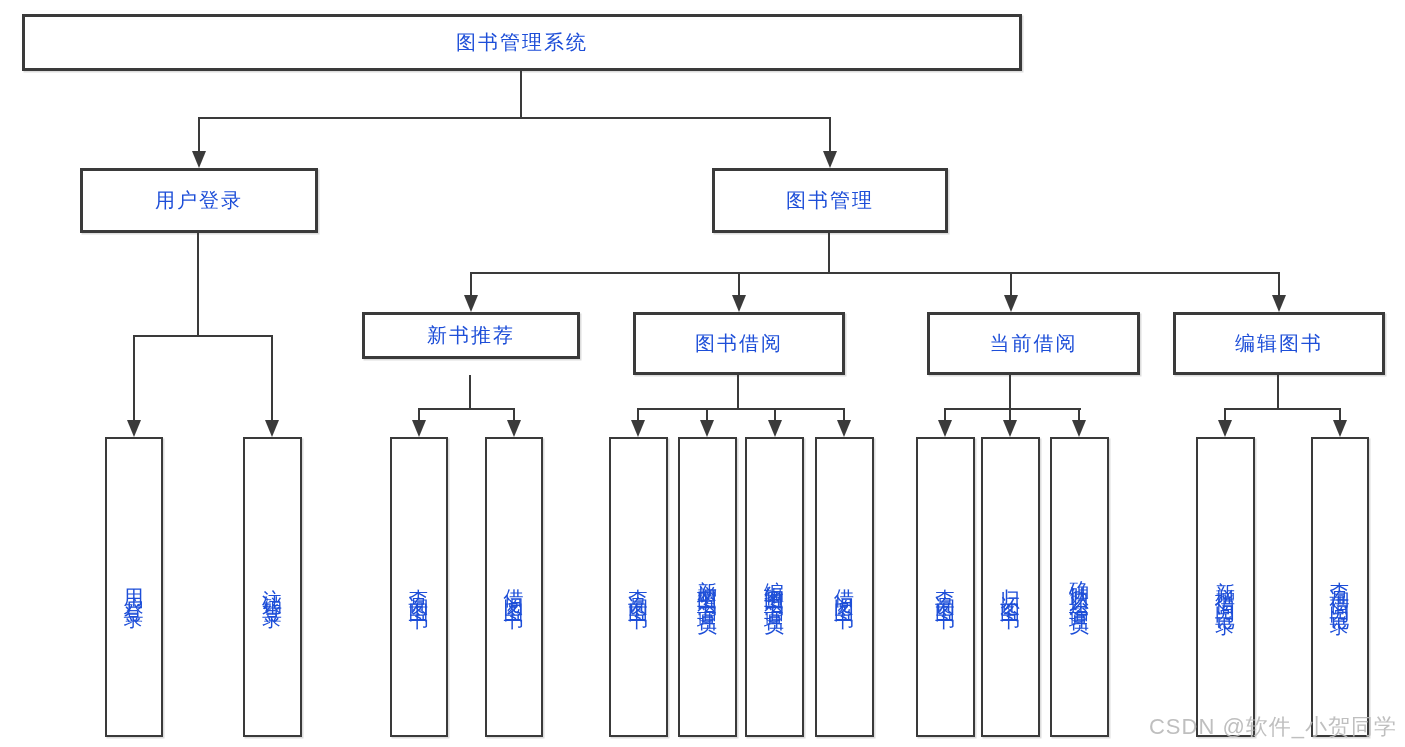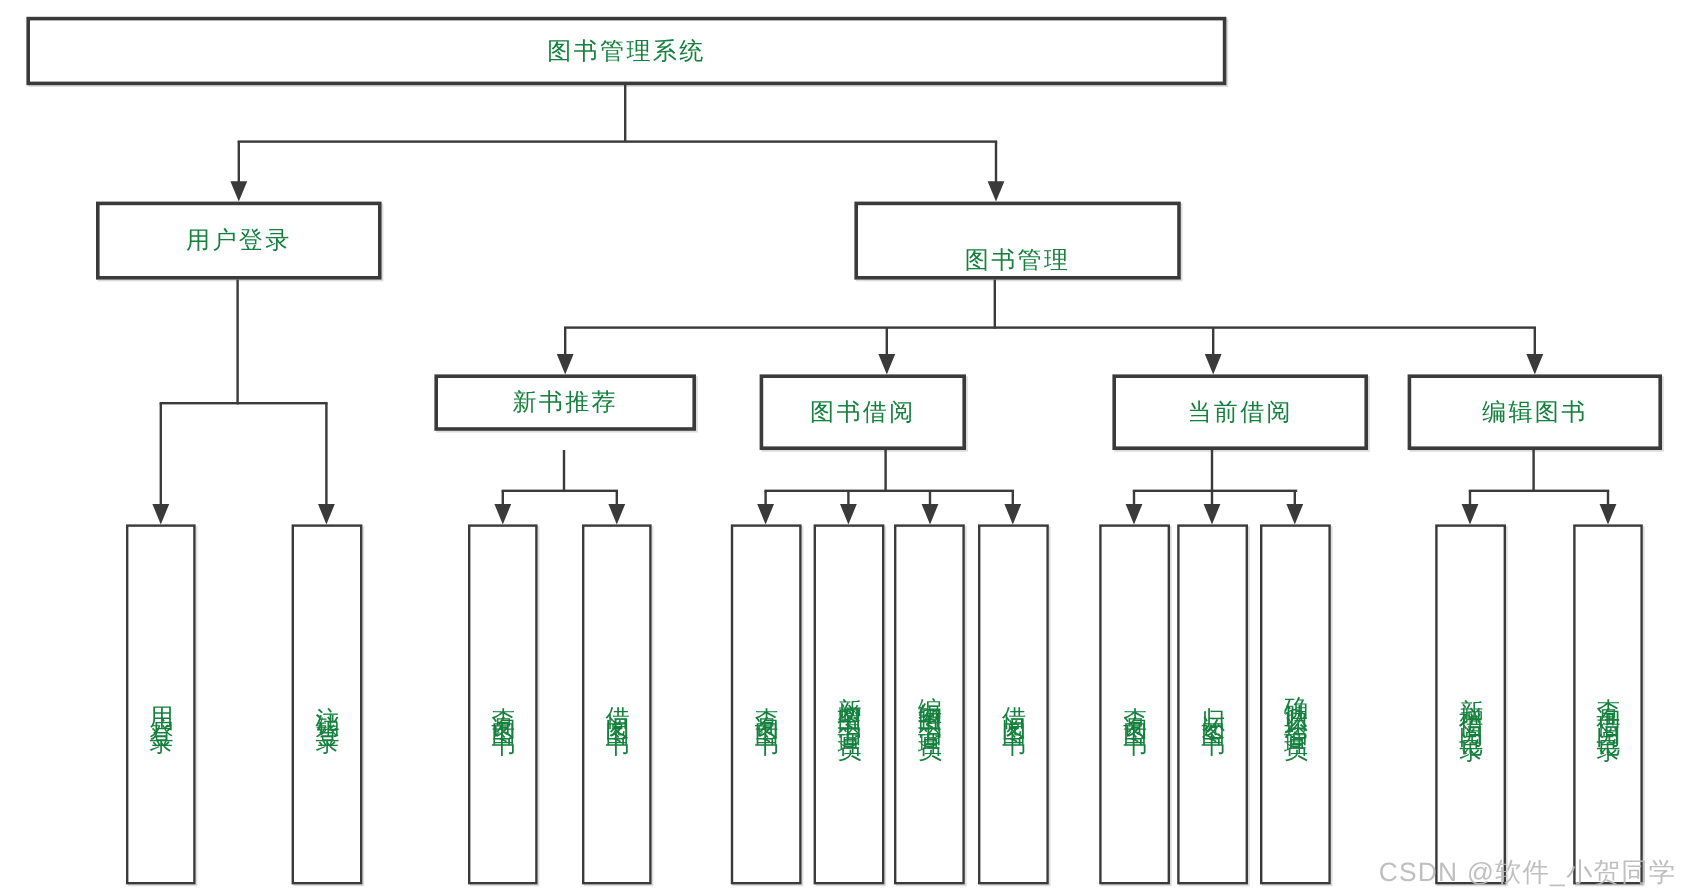--- a/index.html
+++ b/index.html
@@ -12,21 +12,21 @@
     overflow: hidden;
   }
   .node {
     position: absolute;
     background: #ffffff;
     border: 3px solid #3a3a3a;
     box-sizing: border-box;
     display: flex;
     align-items: center;
     justify-content: center;
-    color: #15803d;
+    color: #1d4ed8;
     font-size: 20px;
     letter-spacing: 2px;
     box-shadow: 1.5px 1.5px 0 rgba(120,120,120,0.25);
   }
   .leaf {
     border-width: 2.5px;
     box-shadow: 1.5px 1.5px 0 rgba(120,120,120,0.25);
   }
   .leaf .vtext {
     writing-mode: vertical-lr;
@@ -76,40 +76,40 @@
   </div>
 
   <div class="vline" style="left:520px; top:70px; height:48px;"></div>
   <div class="hline" style="left:198px; top:117px; width:633px;"></div>
   <div class="drop" style="left:191px; top:118px; height:50px;"></div>
   <div class="drop" style="left:822px; top:118px; height:50px;"></div>
 
   <div class="node" style="left:80px; top:168px; width:238px; height:65px;">
     <span>用户登录</span>
   </div>
-  <div class="node" style="left:712px; top:168px; width:272px; height:65px;align-items:flex-end;">
+  <div class="node" style="left:712px; top:168px; width:236px; height:65px;">
     <span>图书管理</span>
   </div>
 
   <div class="vline" style="left:197px; top:233px; height:104px;"></div>
   <div class="hline" style="left:133px; top:335px; width:140px;"></div>
   <div class="drop" style="left:126px; top:336px; height:101px;"></div>
   <div class="drop" style="left:264px; top:336px; height:101px;"></div>
 
   <div class="vline" style="left:828px; top:233px; height:41px;"></div>
   <div class="hline" style="left:470px; top:272px; width:810px;"></div>
   <div class="drop" style="left:463px; top:273px; height:39px;"></div>
   <div class="drop" style="left:731px; top:273px; height:39px;"></div>
   <div class="drop" style="left:1003px; top:273px; height:39px;"></div>
   <div class="drop" style="left:1271px; top:273px; height:39px;"></div>
 
   <div class="node" style="left:362px; top:312px; width:218px; height:47px;">
     <span>新书推荐</span>
   </div>
-  <div class="node" style="left:633px; top:312px; width:172px; height:63px;">
+  <div class="node" style="left:633px; top:312px; width:212px; height:63px;">
     <span>图书借阅</span>
   </div>
   <div class="node" style="left:905px; top:312px; width:213px; height:63px;margin-left:22px;">
     <span>当前借阅</span>
   </div>
   <div class="node" style="left:1173px; top:312px; width:212px; height:63px;">
     <span>编辑图书</span>
   </div>
 
   <div class="vline" style="left:469px; top:375px; height:35px;"></div>

